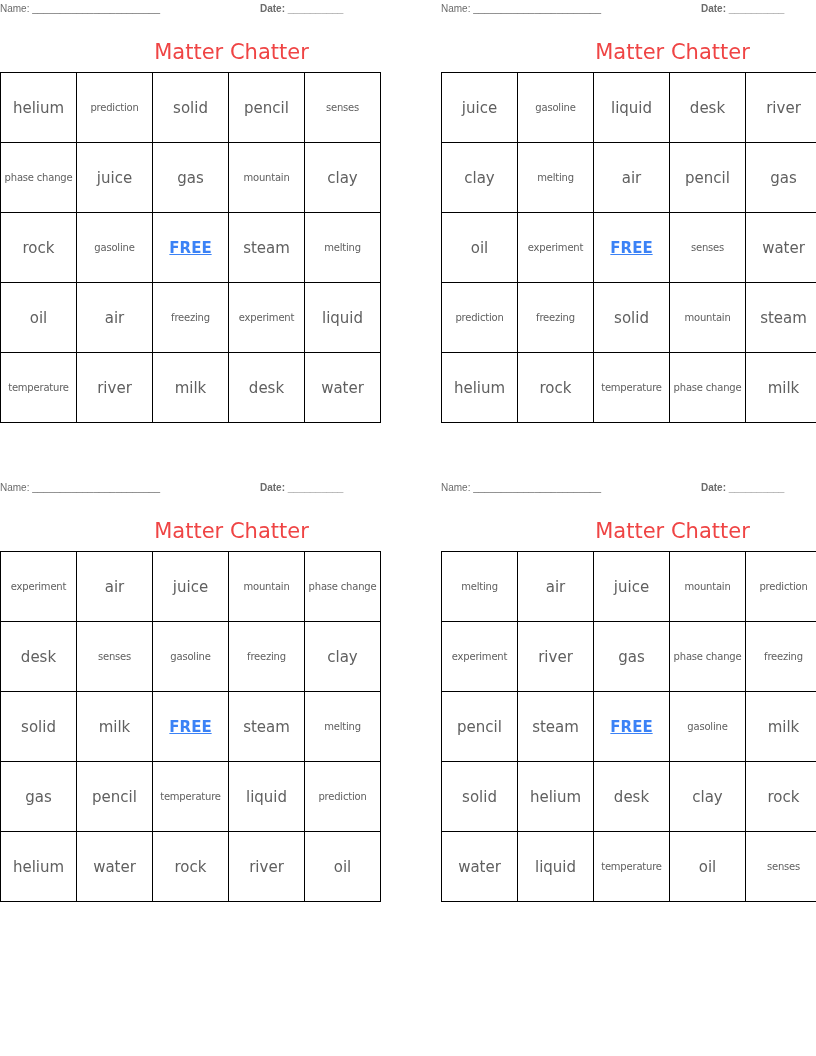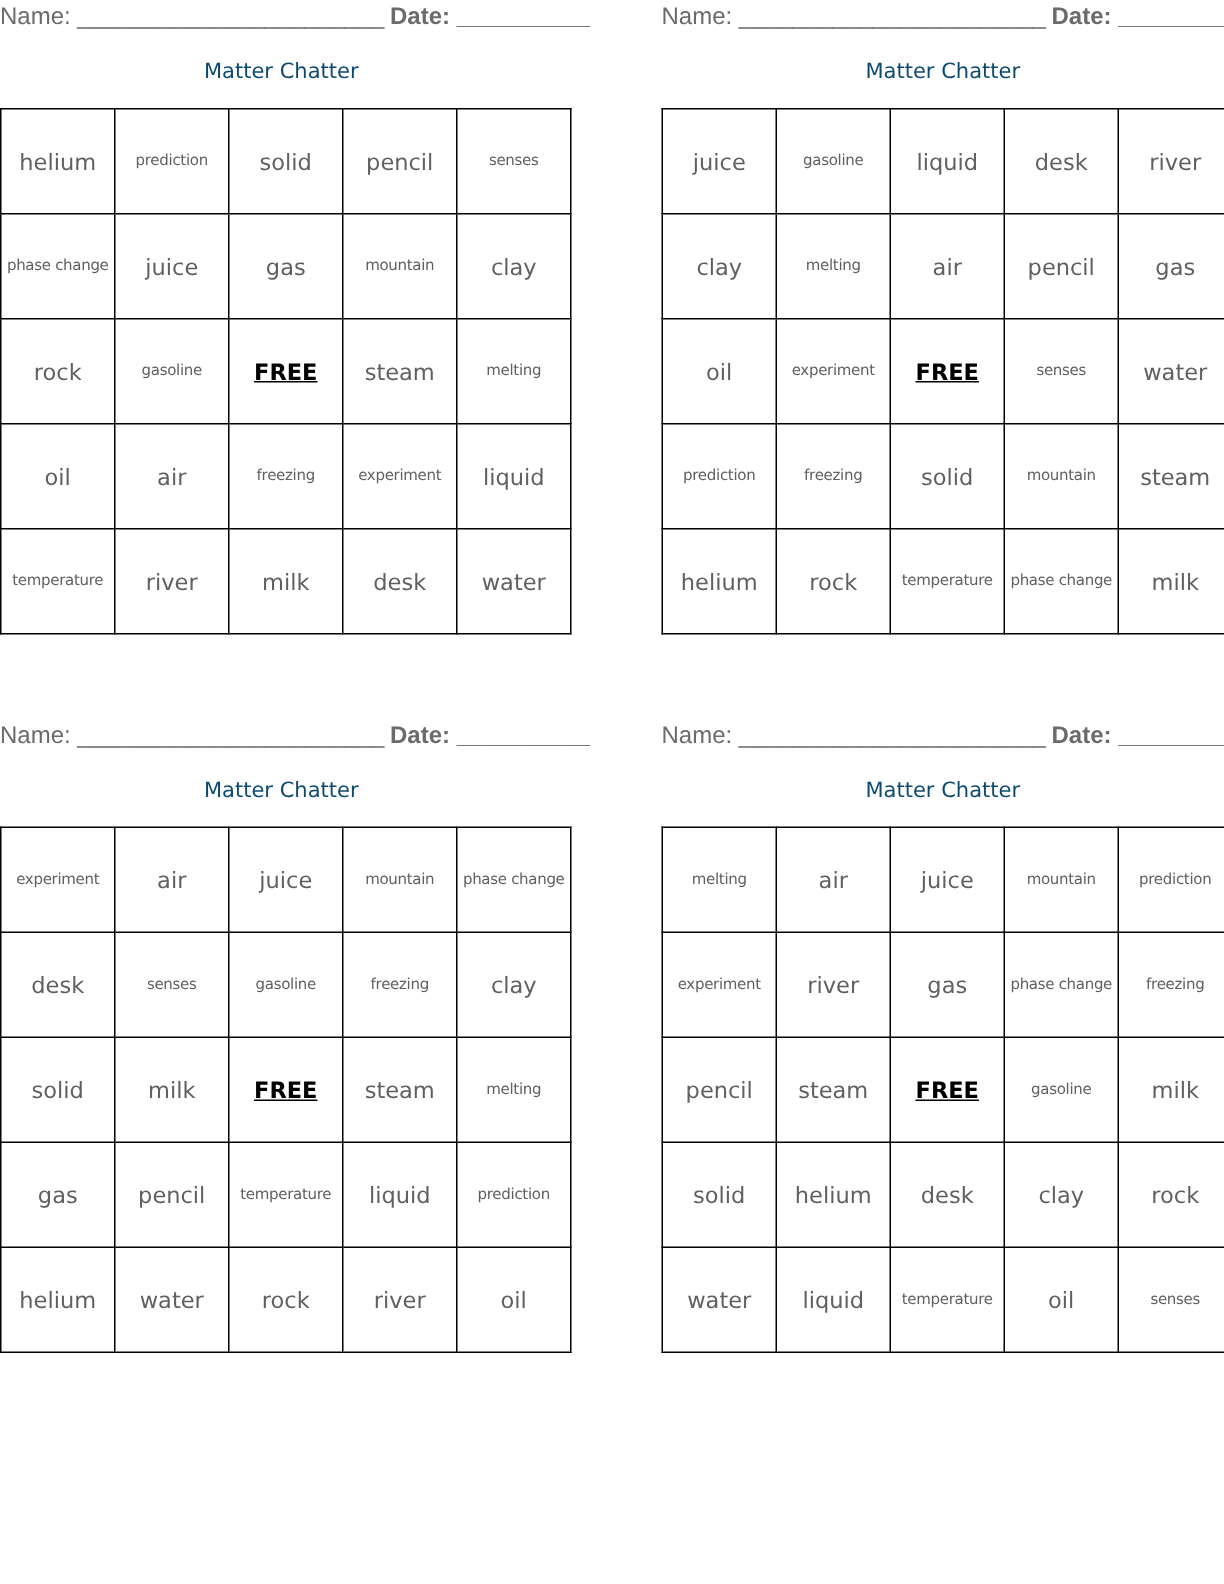--- a/index.html
+++ b/index.html
@@ -1,25 +1,25 @@
 <!DOCTYPE html>
 <html><head>
 <meta charset="utf-8">
 <style>
   html, body { margin:0; padding:0; background:#ffffff; }
   body { width:816px; height:1056px; position:relative; overflow:hidden; font-family:"DejaVu Sans", sans-serif; }
   .card { position:absolute; width:375px; }
-  .hdr { position:absolute; top:3px; left:0; width:375px; height:16px; font-family:"Liberation Sans", sans-serif; font-size:16px; color:#6b6b6b; white-space:nowrap; }
+  .hdr { position:absolute; top:3px; left:0; width:375px; height:16px; font-family:"Liberation Sans", sans-serif; font-size:10px; color:#6b6b6b; white-space:nowrap; }
   .hdr .name { position:absolute; left:0; top:0; }
   .hdr .date { position:absolute; left:260px; top:0;font-weight:bold; }
-  .title { position:absolute; top:40px; left:0; width:375px; text-align:center; font-family:"DejaVu Sans", sans-serif; font-size:14px; color:#0c4a6e; }
+  .title { position:absolute; top:40px; left:0; width:375px; text-align:center; font-family:"DejaVu Sans", sans-serif; font-size:21px; color:#ef4444;padding-left:44px; }
   .grid { position:absolute; top:72px; left:0; width:375px; height:351px; border-collapse:collapse; table-layout:fixed; }
   .grid td { border:1px solid #000; width:75px; height:69px; text-align:center; vertical-align:middle; padding:0; color:#606060; font-size:15px; font-family:"DejaVu Sans", sans-serif; white-space:nowrap; overflow:hidden; }
   .grid td.sm { font-size:10px; letter-spacing:-0.2px; }
-  .grid td.free { font-weight:bold; text-decoration:underline; color:#000000; }
+  .grid td.free { font-weight:bold; text-decoration:underline; color:#3b82f6; }
 </style>
 </head>
 <body>
 
 <div id="page">
     <div class="card" style="left: 0px; top: 0px;">
     <div class="hdr">
       <span class="name">Name: _______________________</span>
       <span class="date">Date: __________</span>
     </div>

